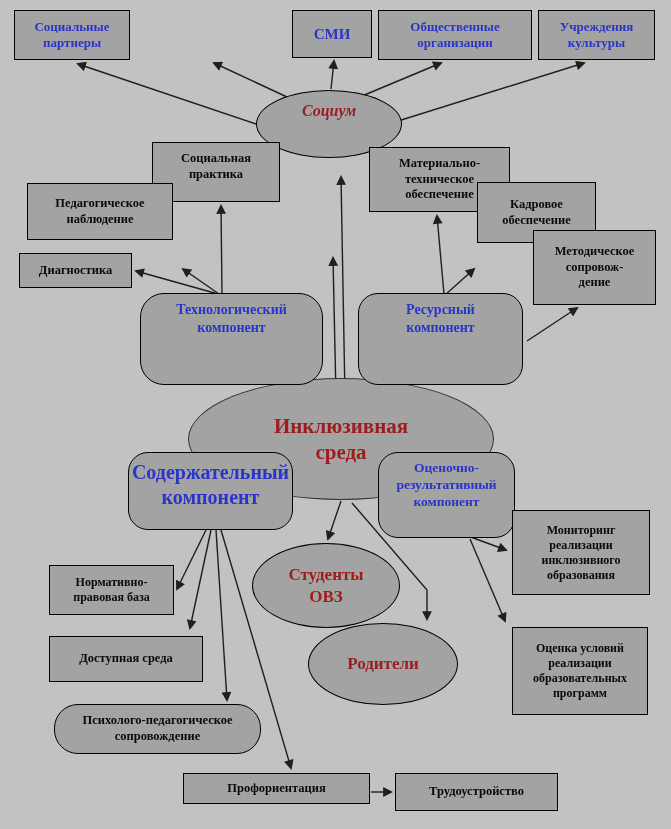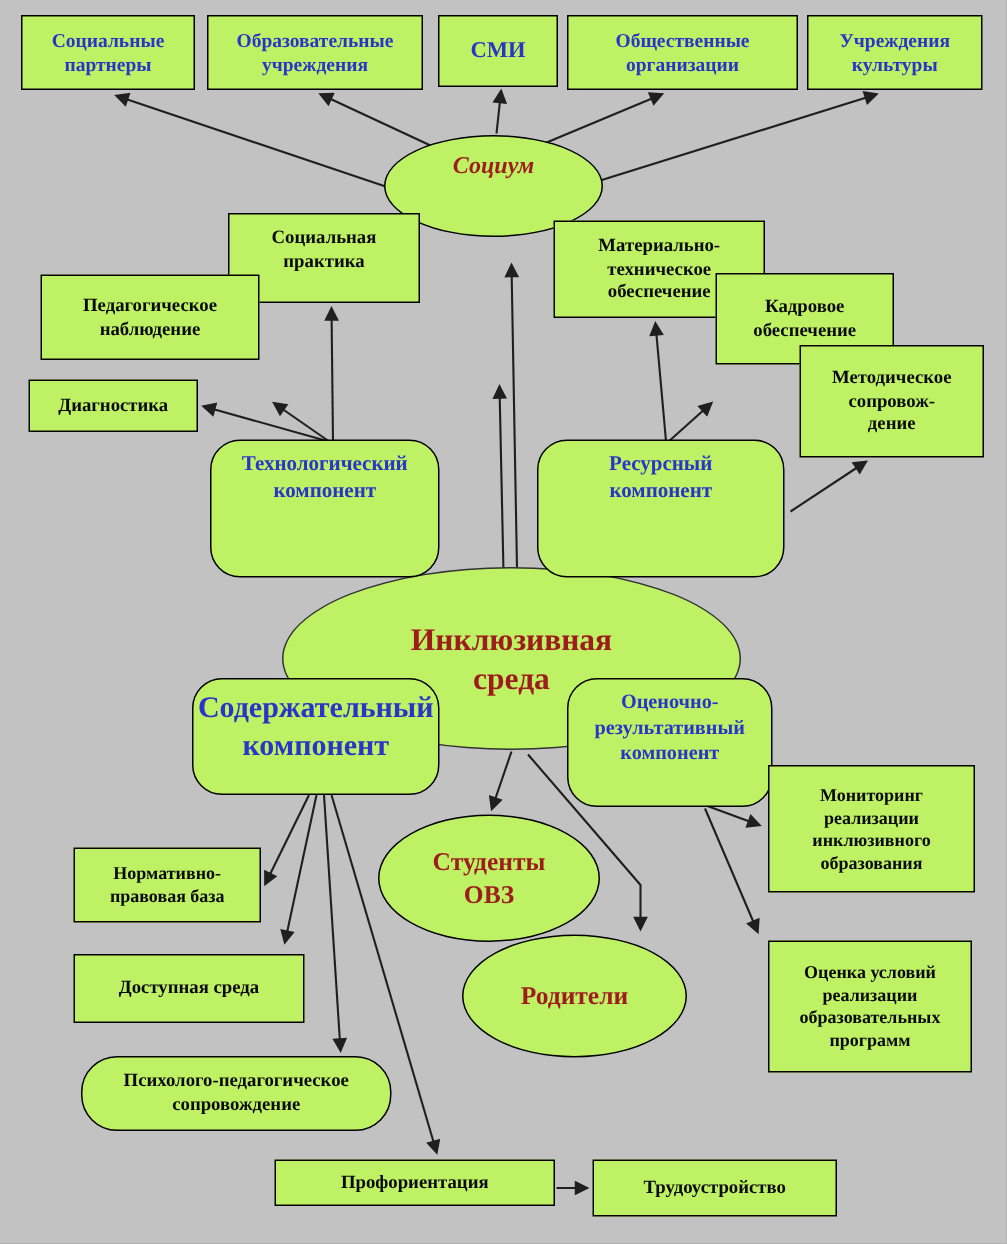--- a/index.html
+++ b/index.html
@@ -8,21 +8,21 @@
     font-family:"Liberation Serif", "DejaVu Serif", serif;
     background:#888;
   }
   #canvas{
     position:relative;width:671px;height:829px;
     background:#c2c2c2;overflow:hidden;
   }
   #arrows{position:absolute;left:0;top:0;z-index:1;}
   .node{
     position:absolute;z-index:2;
-    background:#bef264;border:1.5px solid #000;
+    background:#a3a3a3;border:1.5px solid #000;
     display:flex;align-items:center;justify-content:center;
     text-align:center;font-weight:bold;
     box-sizing:border-box;
   }
   .node .label{white-space:pre-line;line-height:1.25;}
   .rect{border-width:1.6px;}
   .round{border-radius:20px;align-items:flex-start;padding-top:7px;}
   .ellipse{border-radius:50%;}
   .blue{color:#2a35c8;}
   .black{color:#0a0a0a;}
@@ -98,42 +98,38 @@
   </div>
 
   <div class="node rect black" style="left:19px;top:253px;width:113px;height:35px;font-size:12.5px;">
     <span class="label">Диагностика</span>
   </div>
 
   <div class="node rect blue" style="left:14px;top:10px;width:116px;height:50px;font-size:13px;">
     <span class="label">Социальные
 партнеры</span>
   </div>
-  <div class="node rect blue" style="left:138px;top:10px;width:144px;height:50px;font-size:13px;">
-    <span class="label">Образовательные
-учреждения</span>
-  </div>
   <div class="node rect blue" style="left:292px;top:10px;width:80px;height:48px;font-size:15px;">
     <span class="label">СМИ</span>
   </div>
   <div class="node rect blue" style="left:378px;top:10px;width:154px;height:50px;font-size:13px;">
     <span class="label">Общественные
 организации</span>
   </div>
   <div class="node rect blue" style="left:538px;top:10px;width:117px;height:50px;font-size:13px;">
     <span class="label">Учреждения
 культуры</span>
   </div>
 
   <div class="node ellipse red" style="left:188px;top:378px;width:306px;height:122px;font-size:21px;border-color:#333;">
     <span class="label">Инклюзивная
 среда</span>
   </div>
 
-  <div class="node round blue" style="left:140px;top:293px;width:153px;height:92px;font-size:14px;">
+  <div class="node round blue" style="left:140px;top:293px;width:183px;height:92px;font-size:14px;border-radius:24px;">
     <span class="label">Технологический
 компонент</span>
   </div>
   <div class="node round blue" style="left:358px;top:293px;width:165px;height:92px;font-size:14px;">
     <span class="label">Ресурсный
 компонент</span>
   </div>
   <div class="node round blue" style="left:128px;top:452px;width:165px;height:78px;font-size:20px;">
     <span class="label">Содержательный
 компонент</span>

